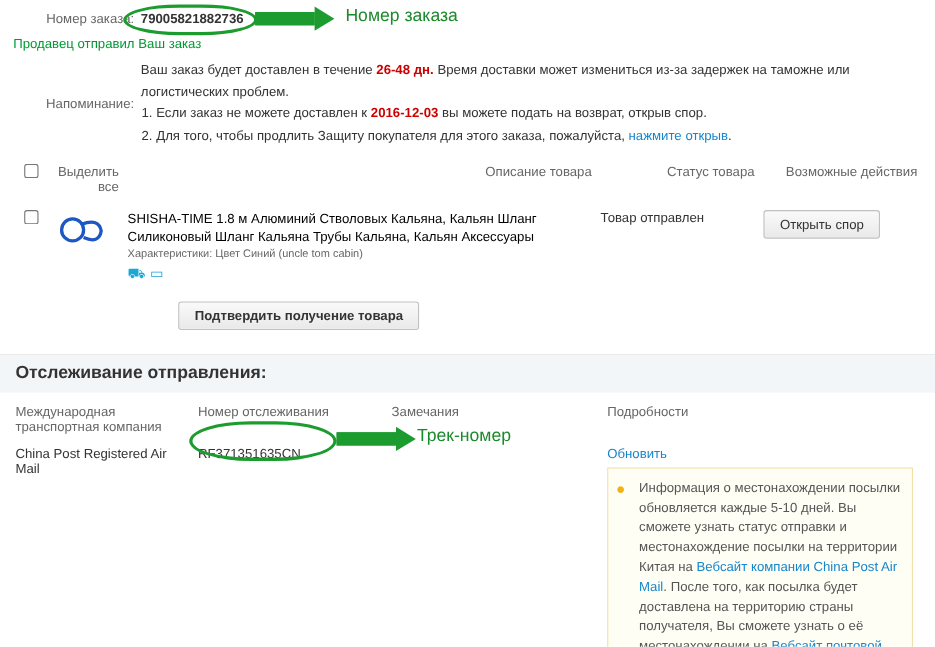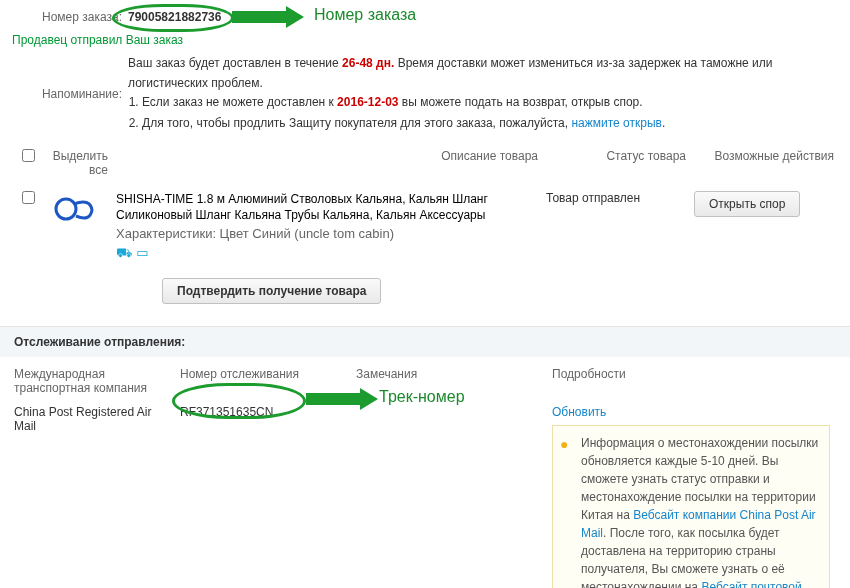--- a/index.html
+++ b/index.html
@@ -16,27 +16,27 @@
 ol li{list-style:decimal;margin-bottom:2px}
 .table-area{padding:0 12px}
 table{width:100%;border-collapse:collapse;font-size:12px}
 th{text-align:right;color:#666;font-weight:normal;padding:6px 4px 8px 4px;vertical-align:top}
 td{padding:6px 4px 10px 4px;vertical-align:top}
 .chk{width:24px;text-align:center}
 .imgcol{width:60px}
 .thumb{width:48px;height:36px;display:flex;align-items:center;justify-content:center}
 .thumb svg{width:44px;height:30px}
 .prod-link{color:#000000;line-height:1.35;display:block;margin-bottom:2px}
-.char{color:#666;font-size:13px}
+.char{color:#666;font-size:10px}
 .mini-icons{margin-top:4px;color:#1aa8d6}
 .mini-icons span{margin-right:4px;font-size:13px}
 .btn{display:inline-block;padding:5px 14px;border:1px solid #c1c1c1;border-radius:3px;background:linear-gradient(#fafafa,#e9e9e9);color:#333;cursor:pointer;font-size:12px}
 .confirm-row{padding:6px 0 14px 150px}
 .track-section{border-top:1px solid #e5e5e5;margin-top:8px}
-.track-head{background:#f3f6f9;padding:8px 14px;font-weight:bold;color:#333;font-size:12px}
+.track-head{background:#f3f6f9;padding:8px 14px;font-weight:bold;color:#333;font-size:16px}
 .track-grid{display:table;width:100%;padding:6px 14px 0 14px;box-sizing:border-box}
 .tg-row{display:table-row}
 .tg-cell{display:table-cell;vertical-align:top;padding:4px 6px 6px 0;color:#666;font-size:12px}
 .tg-head{color:#666}
 .c1{width:160px}
 .c2{width:170px}
 .c3{width:190px}
 .c4{}
 .detail-box{margin-top:6px;border:1px solid #f0e0a8;background:#fffef4;padding:8px 10px 10px 28px;position:relative;line-height:1.5;font-size:12px;color:#555}
 .detail-box .bulb{position:absolute;left:7px;top:8px;color:#f5b013;font-size:14px}

